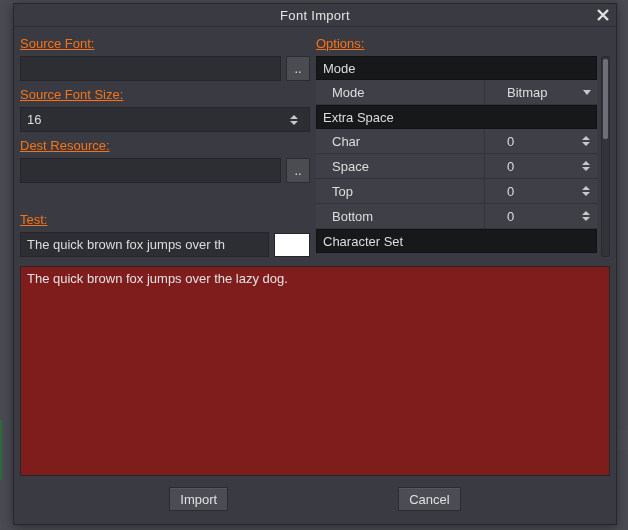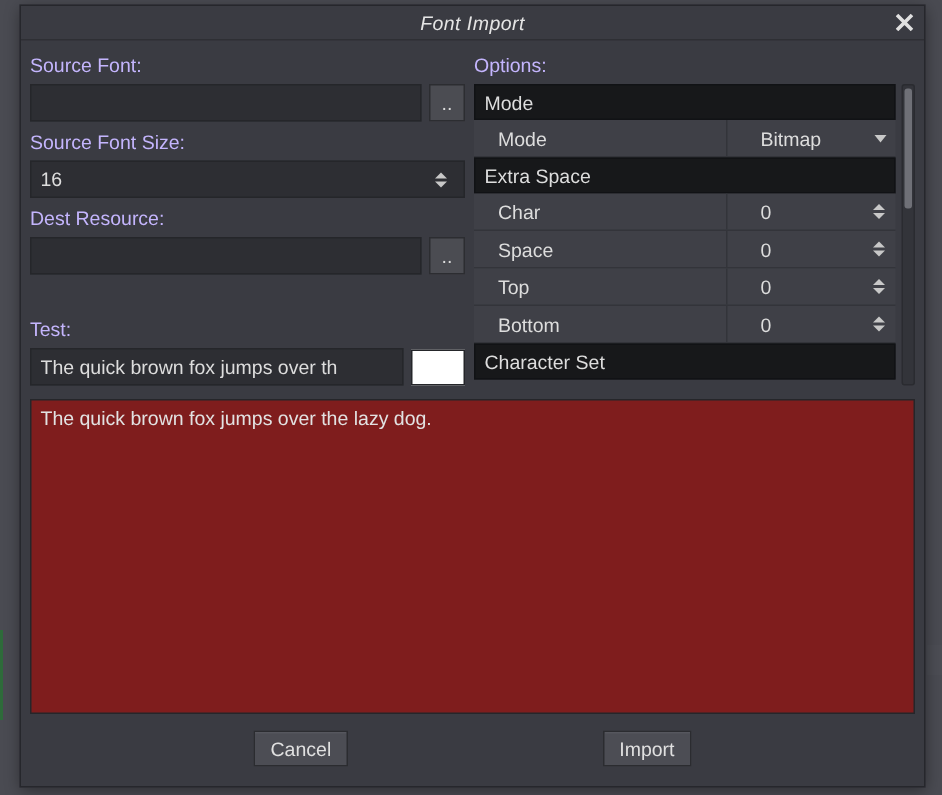--- a/index.html
+++ b/index.html
@@ -1,27 +1,27 @@
 <!DOCTYPE html>
 <html><head>
 <meta charset="utf-8">
 <style>
   *{box-sizing:border-box;margin:0;padding:0;font-family:Arial,Helvetica,sans-serif;font-size:13px;}
   html,body{width:628px;height:530px;background:#36373e;overflow:hidden;}
   .backdrop{position:absolute;inset:0;background:#4a4b52;}
   .dialog{position:absolute;left:13px;top:3px;right:11px;bottom:5px;background:#3a3b42;border:1px solid #26272c;box-shadow:0 2px 10px rgba(0,0,0,.4);display:flex;flex-direction:column;}
-  .titlebar{height:23px;background:#3a3b42;color:#e0e0e0;display:flex;align-items:center;justify-content:center;position:relative;border-bottom:1px solid #2e2f34;font-style:italic;}
+  .titlebar{height:23px;background:#3a3b42;color:#e0e0e0;display:flex;align-items:center;justify-content:center;position:relative;border-bottom:1px solid #2e2f34;}
   .titlebar .title{color:#e5e5e5;letter-spacing:.3px;}
   .close{position:absolute;right:4px;top:2px;width:18px;height:18px;color:#e0e0e0;display:flex;align-items:center;justify-content:center;cursor:pointer;}
   .close svg{width:12px;height:12px;stroke:#e0e0e0;stroke-width:2.4;}
   .body{flex:1;display:flex;flex-direction:column;padding:6px 6px 8px 6px;gap:6px;}
   .cols{display:flex;gap:6px;flex:0 0 auto;}
   .left{width:290px;display:flex;flex-direction:column;gap:3px;}
   .right{flex:1;display:flex;flex-direction:column;gap:3px;min-width:0;}
-  .lbl{color:#c4b5fd;padding:3px 0 2px 0;}
+  .lbl{color:#f97316;padding:3px 0 2px 0;text-decoration:underline;}
   .row{display:flex;gap:5px;align-items:center;}
   .field{flex:1;height:25px;background:#2d2e33;border:1px solid #25262a;color:#ddd;padding:0 6px;outline:none;}
   .btn-small{width:24px;height:25px;background:#4b4c52;border:1px solid #2c2d31;color:#ddd;display:flex;align-items:center;justify-content:center;cursor:pointer;}
   .spin{position:relative;}
   .spin .arrows{position:absolute;right:3px;top:2px;bottom:2px;width:12px;display:flex;flex-direction:column;justify-content:center;gap:0;}
   .spin .arrows span{width:0;height:0;border-left:4px solid transparent;border-right:4px solid transparent;}
   .spin .arrows .up{border-bottom:4px solid #c8c8c8;margin-bottom:2px;}
   .spin .arrows .dn{border-top:4px solid #c8c8c8;}
   .test-row{display:flex;gap:5px;align-items:center;}
   .swatch{width:36px;height:24px;background:#ffffff;border:1px solid #25262a;}
@@ -155,17 +155,17 @@
         </div>
       </div>
 
     </div>
 
     <div class="preview">
       <span>The quick brown fox jumps over the lazy dog.</span>
     </div>
 
     <div class="footer">
+      <div class="btn">Import</div>
       <div class="btn">Cancel</div>
-      <div class="btn">Import</div>
     </div>
   </div>
 </div>
 
 </body></html>

